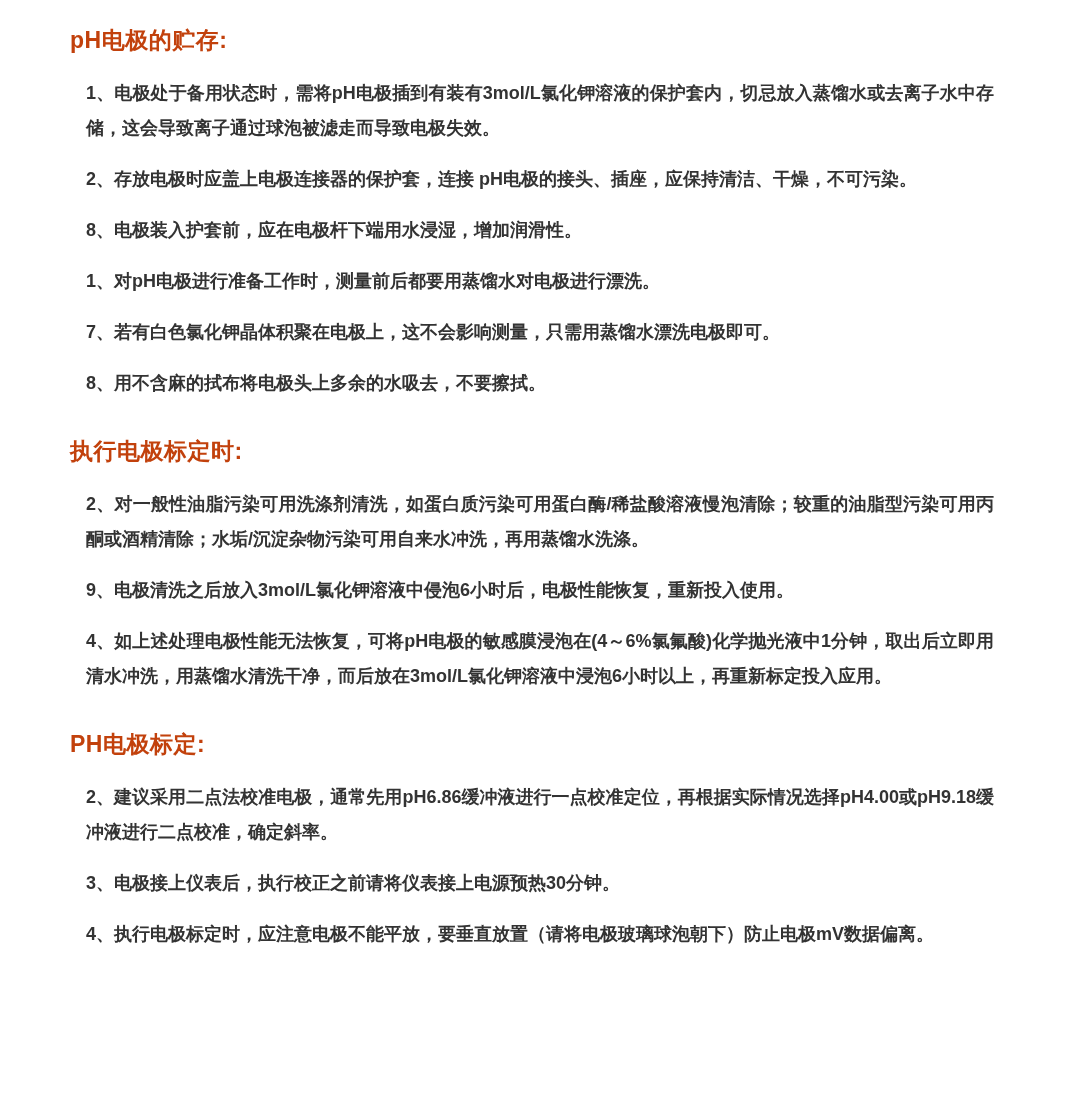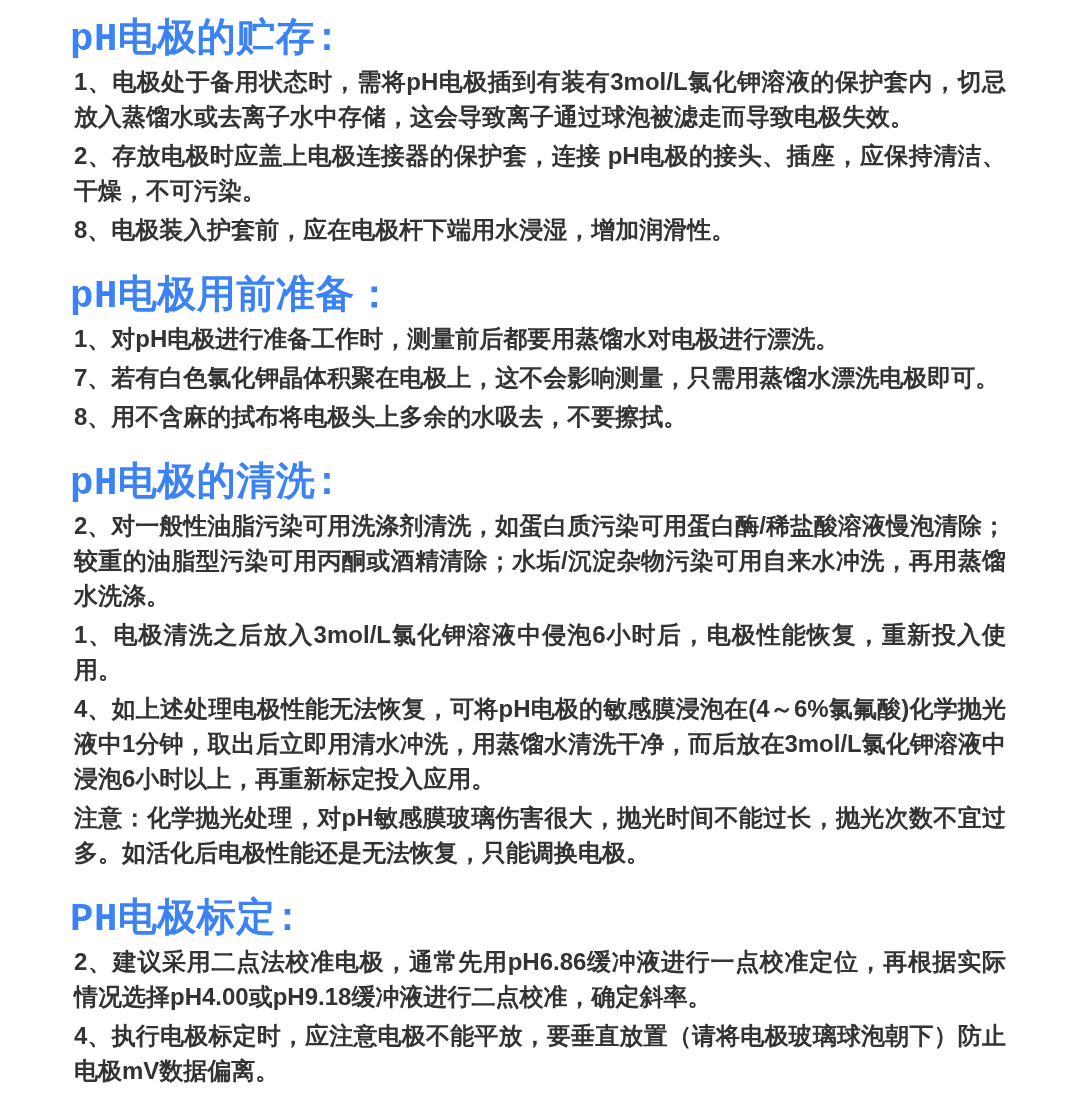--- a/index.html
+++ b/index.html
@@ -12,67 +12,65 @@
     min-height: 1114px;
     color: #333333;
     font-family: "Liberation Sans", "DejaVu Sans", sans-serif;
     box-sizing: border-box;
   }
   main.doc {
     padding: 20px 70px 10px 70px;
   }
   section.doc-section { margin: 0; }
   h2.section-heading {
-    font-size: 39px;
+    font-size: 23px;
     line-height: 40px;
     font-weight: 700;
     margin: 30px 0 0 0;
     letter-spacing: 0.5px;
-    color: #3b82f6;
-    font-family: Liberation Mono, monospace;
+    color: #c2410c;
   }
   section.doc-section:first-child h2.section-heading {
     margin-top: 0;
   }
   p.doc-item {
-    font-size: 24px;
+    font-size: 18px;
     line-height: 35px;
     font-weight: 600;
-    margin: 4px;
+    margin: 16px;
     text-align: justify;
     color: #333333;
     word-break: break-all;
   }
 </style>
 </head>
 <body>
 
 <main class="doc">
 
   <section class="doc-section">
     <h2 class="section-heading">pH电极的贮存:</h2>
     <p class="doc-item">1、电极处于备用状态时，需将pH电极插到有装有3mol/L氯化钾溶液的保护套内，切忌放入蒸馏水或去离子水中存储，这会导致离子通过球泡被滤走而导致电极失效。</p>
     <p class="doc-item">2、存放电极时应盖上电极连接器的保护套，连接 pH电极的接头、插座，应保持清洁、干燥，不可污染。</p>
     <p class="doc-item">8、电极装入护套前，应在电极杆下端用水浸湿，增加润滑性。</p>
   </section>
 
   <section class="doc-section">
-    <h2 class="section-heading">pH电极用前准备：</h2>
     <p class="doc-item">1、对pH电极进行准备工作时，测量前后都要用蒸馏水对电极进行漂洗。</p>
     <p class="doc-item">7、若有白色氯化钾晶体积聚在电极上，这不会影响测量，只需用蒸馏水漂洗电极即可。</p>
     <p class="doc-item">8、用不含麻的拭布将电极头上多余的水吸去，不要擦拭。</p>
   </section>
 
   <section class="doc-section">
-    <h2 class="section-heading">pH电极的清洗:</h2>
+    <h2 class="section-heading">执行电极标定时:</h2>
     <p class="doc-item">2、对一般性油脂污染可用洗涤剂清洗，如蛋白质污染可用蛋白酶/稀盐酸溶液慢泡清除；较重的油脂型污染可用丙酮或酒精清除；水垢/沉淀杂物污染可用自来水冲洗，再用蒸馏水洗涤。</p>
-    <p class="doc-item">1、电极清洗之后放入3mol/L氯化钾溶液中侵泡6小时后，电极性能恢复，重新投入使用。</p>
+    <p class="doc-item">9、电极清洗之后放入3mol/L氯化钾溶液中侵泡6小时后，电极性能恢复，重新投入使用。</p>
     <p class="doc-item">4、如上述处理电极性能无法恢复，可将pH电极的敏感膜浸泡在(4～6%氯氟酸)化学抛光液中1分钟，取出后立即用清水冲洗，用蒸馏水清洗干净，而后放在3mol/L氯化钾溶液中浸泡6小时以上，再重新标定投入应用。</p>
-    <p class="doc-item">注意：化学抛光处理，对pH敏感膜玻璃伤害很大，抛光时间不能过长，抛光次数不宜过多。如活化后电极性能还是无法恢复，只能调换电极。</p>
   </section>
 
   <section class="doc-section">
     <h2 class="section-heading">PH电极标定:</h2>
     <p class="doc-item">2、建议采用二点法校准电极，通常先用pH6.86缓冲液进行一点校准定位，再根据实际情况选择pH4.00或pH9.18缓冲液进行二点校准，确定斜率。</p>
+    <p class="doc-item">3、电极接上仪表后，执行校正之前请将仪表接上电源预热30分钟。</p>
     <p class="doc-item">4、执行电极标定时，应注意电极不能平放，要垂直放置（请将电极玻璃球泡朝下）防止电极mV数据偏离。</p>
   </section>
 
 </main>
 
 </body></html>

